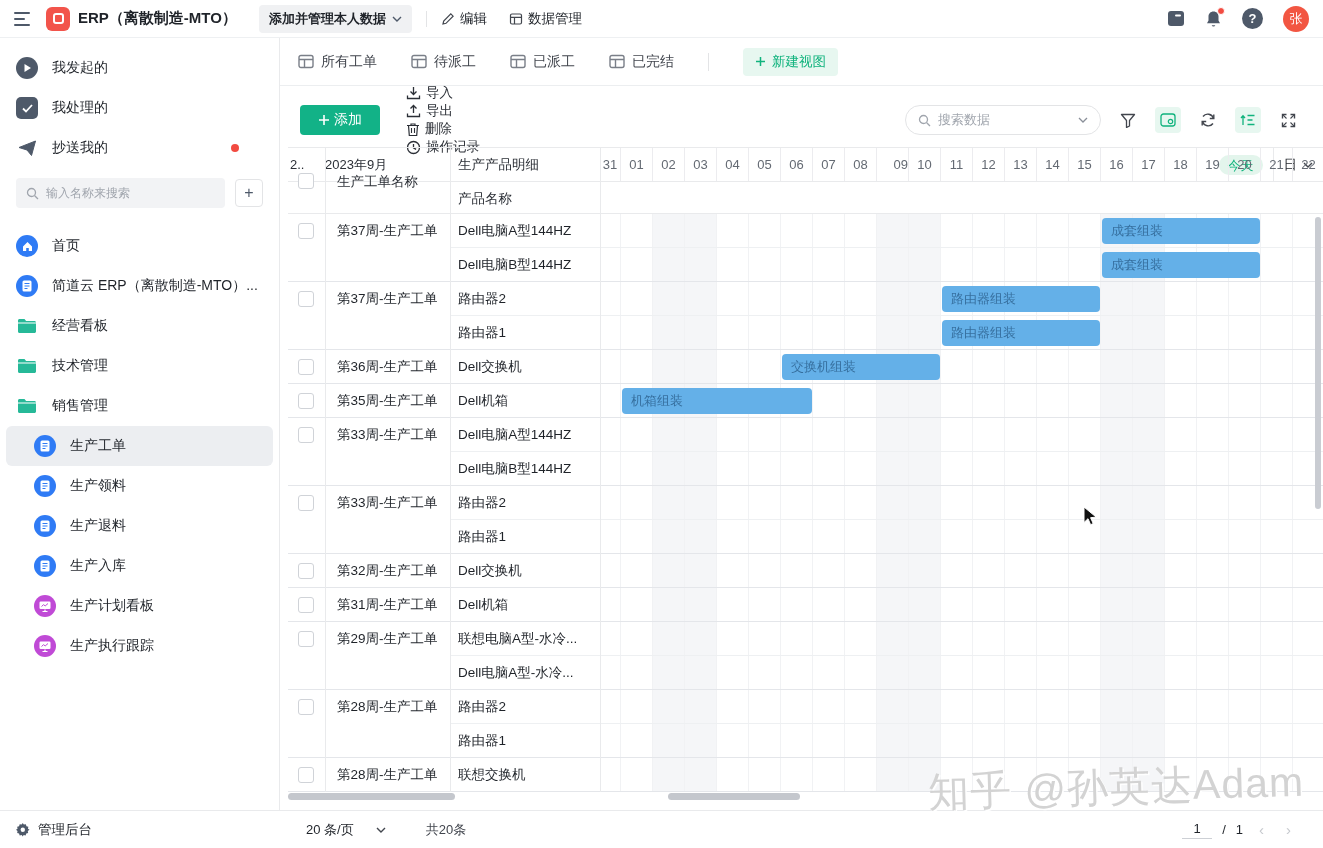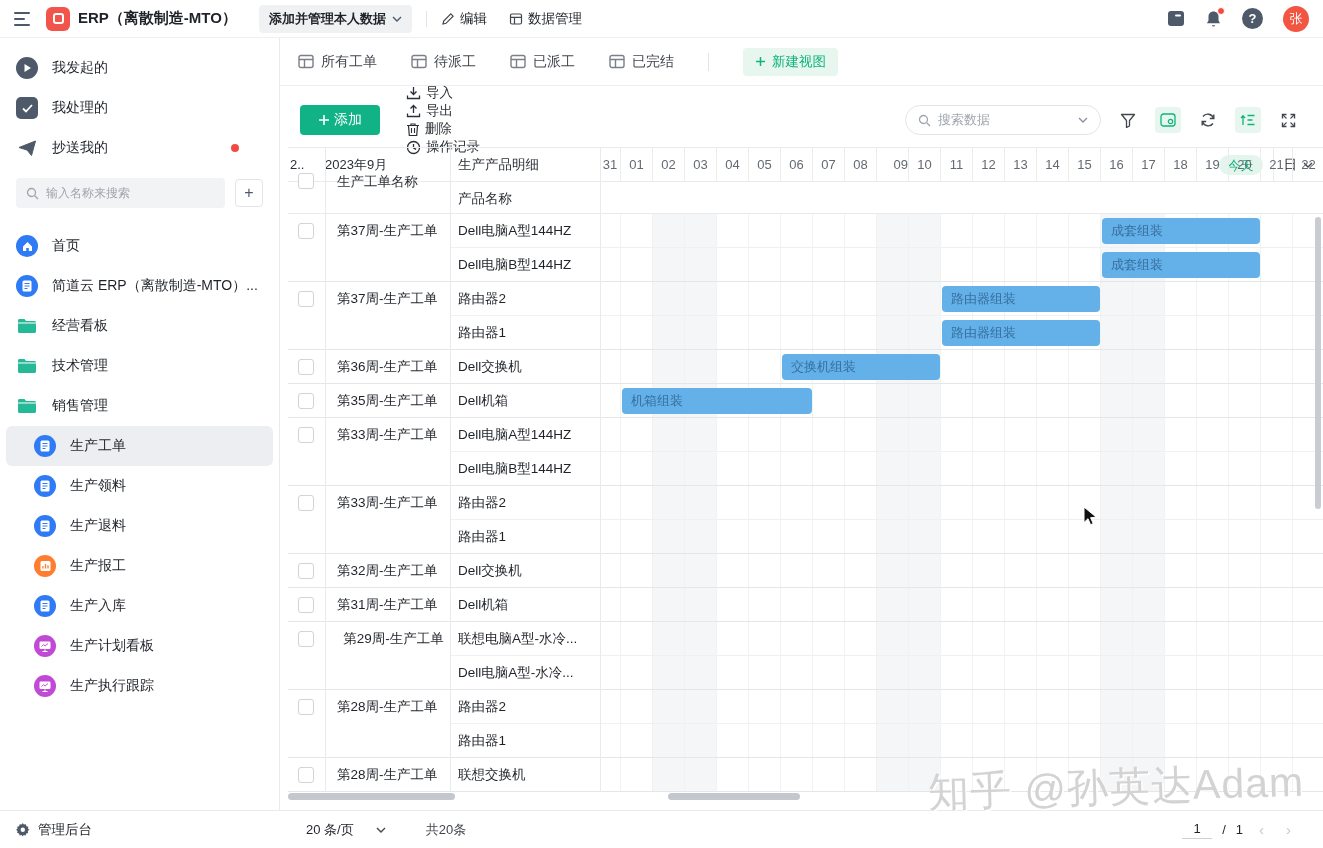--- a/index.html
+++ b/index.html
@@ -255,29 +255,20 @@
         <span>生产领料</span>
       </div>
       <div class="sb-item indent1">
         <span class="cicon" style="background:#2f7bf5">
           <svg width="10" height="12" viewBox="0 0 10 12">
             <rect x="0.5" y="0.5" width="9" height="11" rx="1.5" fill="#fff"></rect>
             <path d="M2.5 3.5h5M2.5 6h5M2.5 8.5h3" stroke="#2f7bf5" stroke-width="1.1"></path>
           </svg>
         </span>
         <span>生产退料</span>
-      </div>
-      <div class="sb-item indent1">
-        <span class="cicon" style="background:#ff7d2e">
-          <svg width="11" height="12" viewBox="0 0 11 12">
-            <rect x="0.5" y="1" width="10" height="10" rx="1.5" fill="#fff"></rect>
-            <path d="M3 8.5V6M5.5 8.5V4M8 8.5V5.2" stroke="#ff7d2e" stroke-width="1.3"></path>
-          </svg>
-        </span>
-        <span>生产报工</span>
       </div>
       <div class="sb-item indent1">
         <span class="cicon" style="background:#2f7bf5">
           <svg width="10" height="12" viewBox="0 0 10 12">
             <rect x="0.5" y="0.5" width="9" height="11" rx="1.5" fill="#fff"></rect>
             <path d="M2.5 3.5h5M2.5 6h5M2.5 8.5h3" stroke="#2f7bf5" stroke-width="1.1"></path>
           </svg>
         </span>
         <span>生产入库</span>
       </div>
@@ -557,21 +548,21 @@
           <div class="grpline" style="top: 339px;"></div>
           <span class="cbx" style="top: 349px;"></span>
           <div class="ordcell" style="top: 340px;">第32周-生产工单</div>
           <div class="prodcell" style="top: 340px;">Dell交换机</div>
           <div class="grpline" style="top: 373px;"></div>
           <span class="cbx" style="top: 383px;"></span>
           <div class="ordcell" style="top: 374px;">第31周-生产工单</div>
           <div class="prodcell" style="top: 374px;">Dell机箱</div>
           <div class="grpline" style="top: 407px;"></div>
           <span class="cbx" style="top: 417px;"></span>
-          <div class="ordcell" style="top: 408px; text-align: center;">第29周-生产工单</div>
+          <div class="ordcell" style="top: 408px;">第29周-生产工单</div>
           <div class="prodcell" style="top: 408px;">联想电脑A型-水冷...</div>
           <div class="rowline" style="top: 441px;"></div>
           <div class="prodcell" style="top: 442px;">Dell电脑A型-水冷...</div>
           <div class="grpline" style="top: 475px;"></div>
           <span class="cbx" style="top: 485px;"></span>
           <div class="ordcell" style="top: 476px;">第28周-生产工单</div>
           <div class="prodcell" style="top: 476px;">路由器2</div>
           <div class="rowline" style="top: 509px;"></div>
           <div class="prodcell" style="top: 510px;">路由器1</div>
           <div class="grpline" style="top: 543px;"></div>

